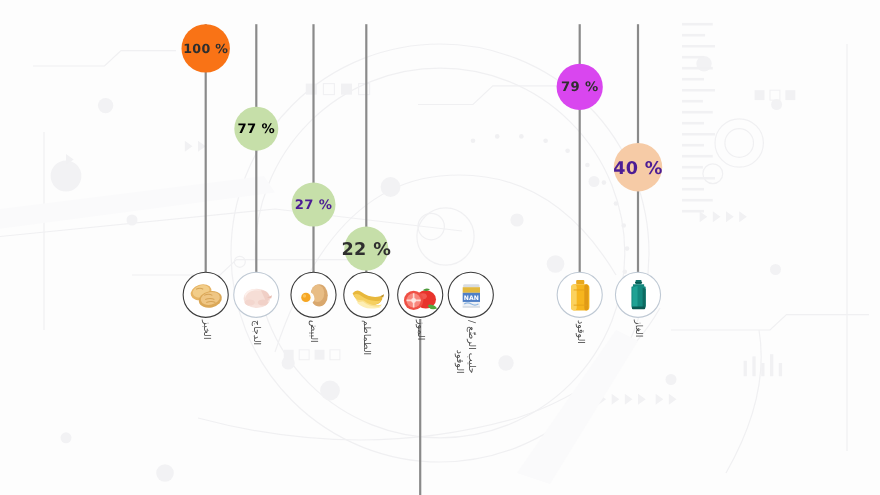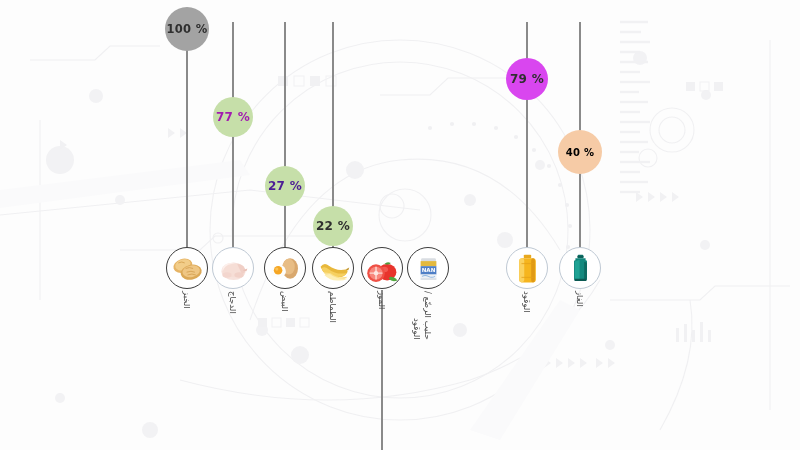--- a/index.html
+++ b/index.html
@@ -213,51 +213,51 @@
       <rect x="684" y="324" width="3" height="18"></rect>
       <rect x="692" y="330" width="3" height="12"></rect>
       <rect x="700" y="322" width="3" height="20"></rect>
       <rect x="708" y="330" width="3" height="12"></rect>
     </g>
   </svg>
 
   <div id="plot">
       <div class="item" style="left: 187px;">
         <div class="stem" style="top: 22px; height: 226px; background: rgb(138, 138, 138);"></div>
-        <div class="bubble" style="width: 44px; height: 44px; left: -22px; top: 7px; background: #a3a3a3; color: rgb(47, 47, 47); font-size: 11.5px;">100 %</div>
+        <div class="bubble" style="width: 44px; height: 44px; left: -22px; top: 22px; background: #f97316; color: rgb(47, 47, 47); font-size: 11.5px;">100 %</div>
         <div class="node" style="width: 42px; height: 42px; left: -21px; top: 247px;">
           <svg width="37" height="37" viewBox="0 0 40 40">
             <use href="#ic-bread-loaf-icon"></use>
           </svg>
         </div>
         <div class="vlabel" style="left: 5px; top: 291px; color: rgb(74, 74, 74);">الخبز</div>
       </div>
       <div class="item" style="left: 233px;">
         <div class="stem" style="top: 22px; height: 226px; background: rgb(138, 138, 138);"></div>
-        <div class="bubble" style="width: 40px; height: 40px; left: -20px; top: 97px; background: rgb(198, 223, 169); color: #a21caf; font-size: 12px;">77 %</div>
+        <div class="bubble" style="width: 40px; height: 40px; left: -20px; top: 97px; background: rgb(198, 223, 169); color: #000000; font-size: 12px;">77 %</div>
         <div class="node soft" style="width: 42px; height: 42px; left: -21px; top: 247px;">
           <svg width="37" height="37" viewBox="0 0 40 40">
             <use href="#ic-chicken-icon"></use>
           </svg>
         </div>
         <div class="vlabel" style="left: 5px; top: 291px; color: rgb(74, 74, 74);">الدجاج</div>
       </div>
       <div class="item" style="left: 285px;">
         <div class="stem" style="top: 22px; height: 226px; background: rgb(138, 138, 138);"></div>
         <div class="bubble" style="width: 40px; height: 40px; left: -20px; top: 166px; background: rgb(198, 223, 169); color: #4c1d95; font-size: 12px;">27 %</div>
         <div class="node" style="width: 42px; height: 42px; left: -21px; top: 247px;">
           <svg width="37" height="37" viewBox="0 0 40 40">
             <use href="#ic-eggs-icon"></use>
           </svg>
         </div>
         <div class="vlabel" style="left: 5px; top: 291px; color: rgb(74, 74, 74);">البيض</div>
       </div>
       <div class="item" style="left: 333px;">
         <div class="stem" style="top: 22px; height: 226px; background: rgb(138, 138, 138);"></div>
-        <div class="bubble" style="width: 40px; height: 40px; left: -20px; top: 206px; background: rgb(198, 223, 169); color: rgb(47, 47, 47); font-size: 12px;">22 %</div>
+        <div class="bubble" style="width: 40px; height: 40px; left: -20px; top: 206px; background: rgb(198, 223, 169); color: rgb(47, 47, 47); font-size: 16px;">22 %</div>
         <div class="node" style="width: 42px; height: 42px; left: -21px; top: 247px;">
           <svg width="37" height="37" viewBox="0 0 40 40">
             <use href="#ic-banana-icon"></use>
           </svg>
         </div>
         <div class="vlabel" style="left: 5px; top: 291px; color: rgb(74, 74, 74);">الطماطم</div>
       </div>
       <div class="item" style="left: 382px;">
         <div class="stem" style="top: 290px; height: 160px; background: rgb(138, 138, 138);"></div>
         <div class="node" style="width: 42px; height: 42px; left: -21px; top: 247px;">
@@ -281,21 +281,21 @@
         <div class="bubble" style="width: 42px; height: 42px; left: -21px; top: 58px; background: #d946ef; color: rgb(47, 47, 47); font-size: 12px;">79 %</div>
         <div class="node soft" style="width: 42px; height: 42px; left: -21px; top: 247px;">
           <svg width="37" height="37" viewBox="0 0 40 40">
             <use href="#ic-oil-bottle-icon"></use>
           </svg>
         </div>
         <div class="vlabel" style="left: 5px; top: 291px; color: rgb(74, 74, 74);">الوقود</div>
       </div>
       <div class="item" style="left: 580px;">
         <div class="stem" style="top: 22px; height: 226px; background: rgb(138, 138, 138);"></div>
-        <div class="bubble" style="width: 44px; height: 44px; left: -22px; top: 130px; background: rgb(246, 203, 166); color: #000000; font-size: 10px;">40 %</div>
+        <div class="bubble" style="width: 44px; height: 44px; left: -22px; top: 130px; background: rgb(246, 203, 166); color: #4c1d95; font-size: 16px;">40 %</div>
         <div class="node soft" style="width: 42px; height: 42px; left: -21px; top: 247px;">
           <svg width="37" height="37" viewBox="0 0 40 40">
             <use href="#ic-gas-cylinder-icon"></use>
           </svg>
         </div>
         <div class="vlabel" style="left: 5px; top: 291px; color: rgb(74, 74, 74);">الغاز</div>
       </div>
     </div>
 </div>
 

